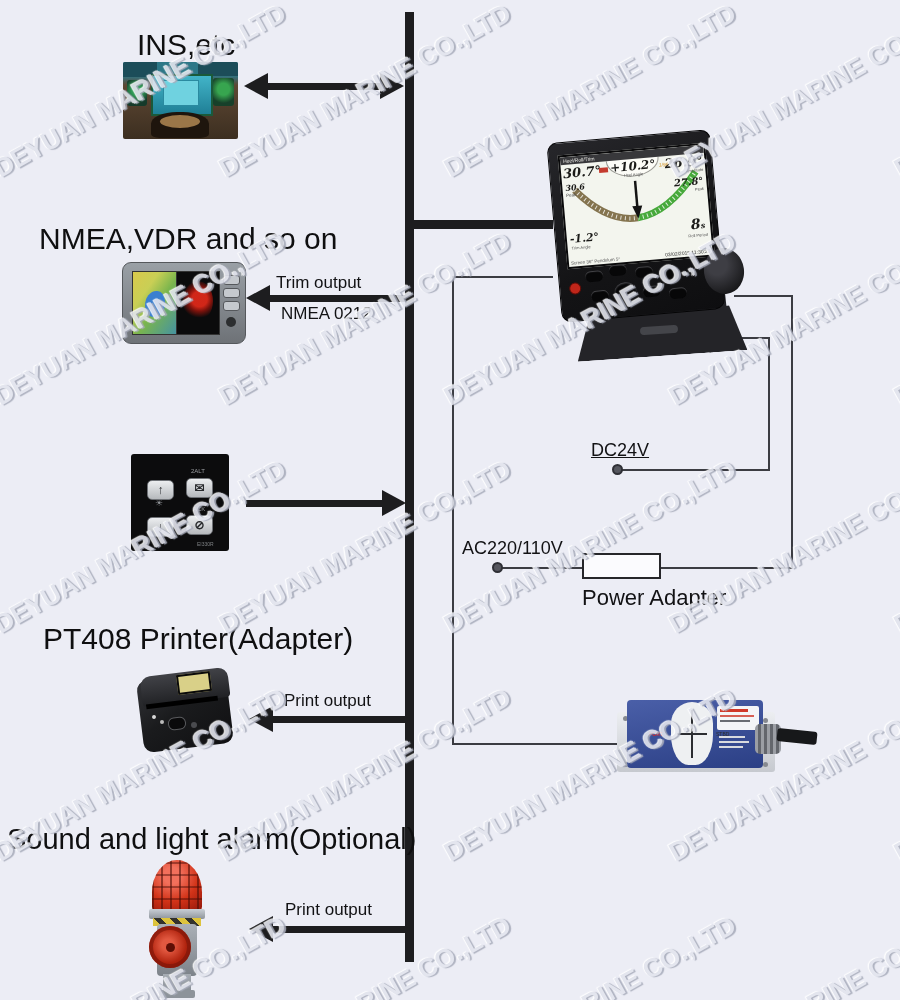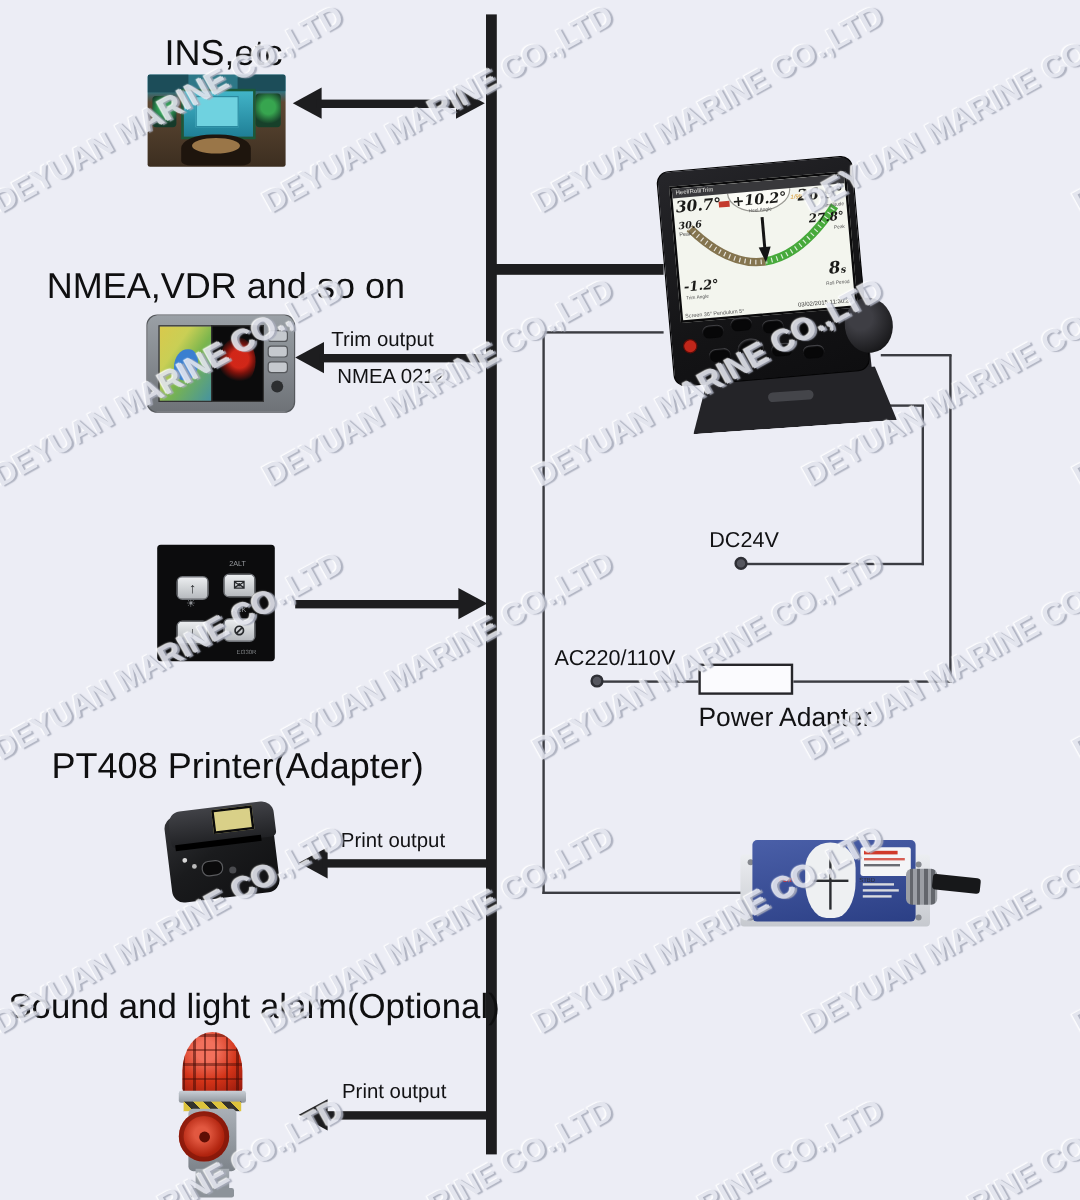--- a/index.html
+++ b/index.html
@@ -84,21 +84,21 @@
   <div class="wire" style="left:768px;top:338px;width:2px;height:133px;"></div>
   <div class="wire" style="left:713px;top:337px;width:57px;height:2px;"></div>
 
   <div class="term" style="left:492px;top:562px;"></div>
   <div class="wire" style="left:498px;top:567px;width:86px;height:2px;"></div>
   <div class="adapter-box"></div>
   <div class="wire" style="left:661px;top:567px;width:132px;height:2px;"></div>
   <div class="wire" style="left:791px;top:296px;width:2px;height:273px;"></div>
   <div class="wire" style="left:734px;top:295px;width:59px;height:2px;"></div>
 
-  <div class="small-label" style="left:591px;top:440px;font-size:18px;">DC24V</div>
+  <div class="small-label" style="left:591px;top:440px;font-size:18px;text-decoration:underline;">DC24V</div>
   <div class="small-label" style="left:462px;top:538px;font-size:18px;">AC220/110V</div>
   <div class="small-label" style="left:582px;top:585px;font-size:22px;">Power Adapter</div>
 
   <div class="dev" style="left:244px;top:72px;width:160px;height:28px;">
     <div class="tri tri-left" style="left:0;top:1px;"></div>
     <div class="shaft" style="left:20px;top:11px;width:120px;"></div>
     <div class="tri tri-right" style="right:0;top:1px;"></div>
   </div>
 
   <div class="dev" style="left:246px;top:284px;width:160px;height:28px;">

